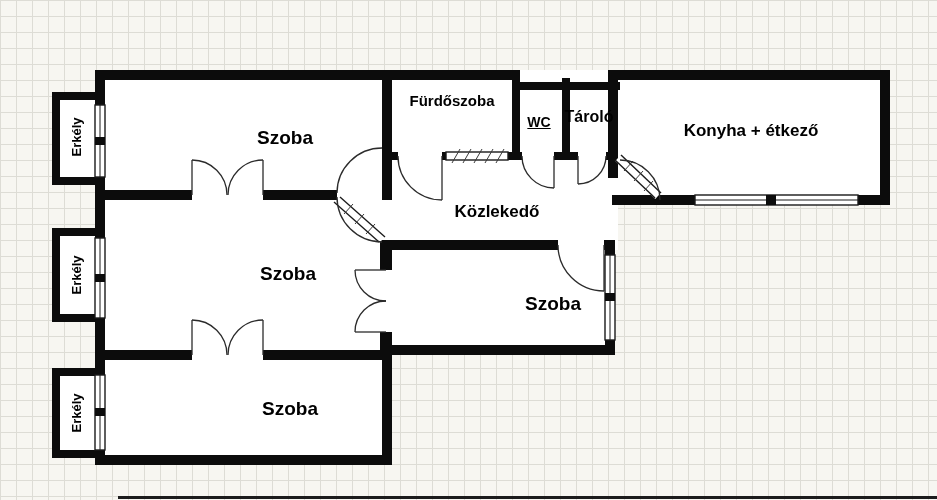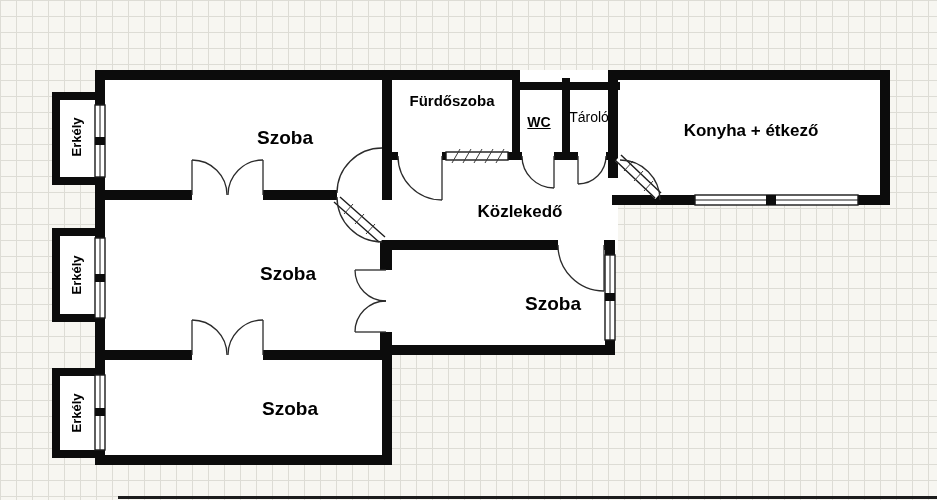--- a/index.html
+++ b/index.html
@@ -20,21 +20,21 @@
     transform:translate(-50%,-50%);
     font-weight:bold;color:#000;
     white-space:nowrap;line-height:1;
     font-family:"Liberation Sans",sans-serif;
   }
   .room-label.rot{transform:translate(-50%,-50%) rotate(-90deg);}
   .lbl-lg{font-size:19px;margin-left:48px;}
   .lbl-md{font-size:17px;}
   .lbl-sm{font-size:15px;}
   .lbl-xs{font-size:14px;text-decoration:underline;}
-  .lbl-tiny{font-size:14px;font-weight:400;}
+  .lbl-tiny{font-size:16px;font-weight:700;}
   .lbl-erkely{font-size:13px;}
   .watermark{
     position:absolute;left:400px;top:163px;width:130px;height:172px;
     text-align:center;opacity:0.55;color:#8f8f8f;pointer-events:none;
   }
   .wm-roof{display:block;margin:0 auto;}
   .wm-oc{
     font-size:42px;font-weight:bold;letter-spacing:1px;margin-top:-14px;
     font-family:"Liberation Sans",sans-serif;
   }
@@ -211,21 +211,21 @@
     </g>
   </svg>
 
 
   <div class="room-label lbl-lg" style="left:237px;top:137px;">Szoba</div>
   <div class="room-label rot lbl-erkely" style="left:76px;top:137px;">Erkély</div>
   <div class="room-label lbl-sm" style="left:452px;top:100px;">Fürdőszoba</div>
   <div class="room-label lbl-xs" style="left:539px;top:122px;">WC</div>
   <div class="room-label lbl-tiny" style="left:589px;top:117px;">Tároló</div>
   <div class="room-label lbl-md" style="left:751px;top:130px;">Konyha + étkező</div>
-  <div class="room-label lbl-md" style="left:520px;top:211px;">Közlekedő</div>
+  <div class="room-label lbl-md" style="left:497px;top:211px;">Közlekedő</div>
   <div class="room-label lbl-lg" style="left:240px;top:273px;">Szoba</div>
   <div class="room-label rot lbl-erkely" style="left:76px;top:275px;">Erkély</div>
   <div class="room-label lbl-lg" style="left:505px;top:303px;">Szoba</div>
   <div class="room-label lbl-lg" style="left:242px;top:408px;">Szoba</div>
   <div class="room-label rot lbl-erkely" style="left:76px;top:413px;">Erkély</div>
 
   <div class="artifact-line" style="left:118px;top:496px;width:819px;height:3px;"></div>
 </div>
 
 </body></html>

